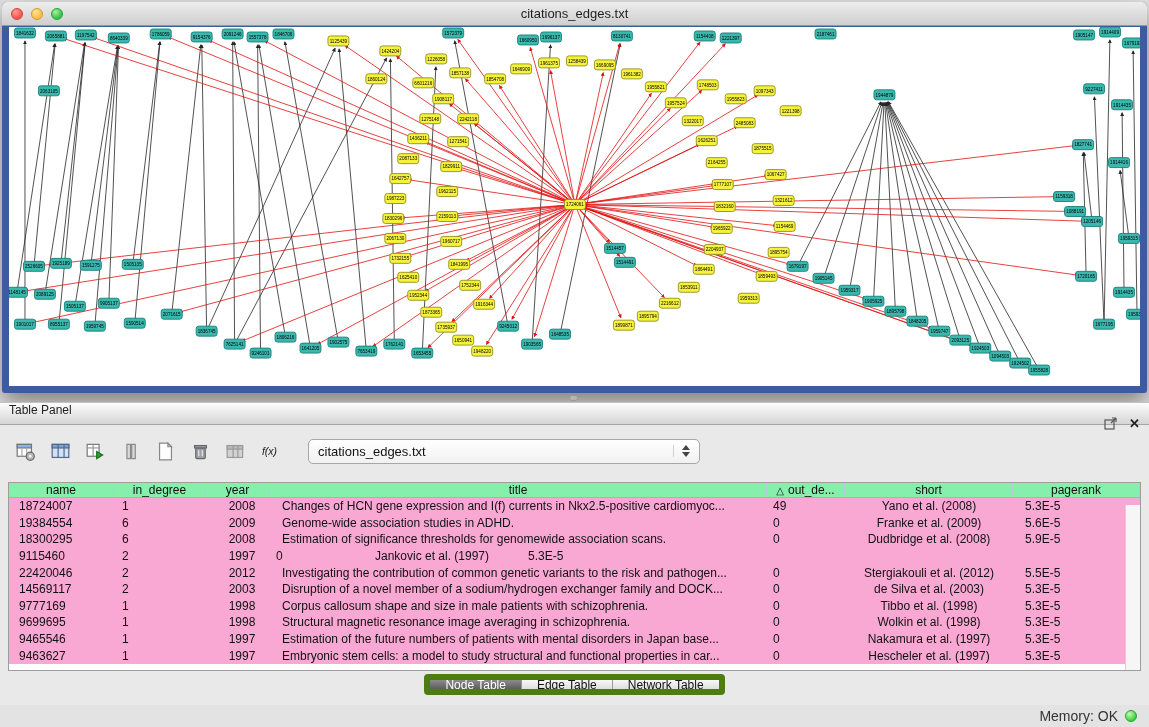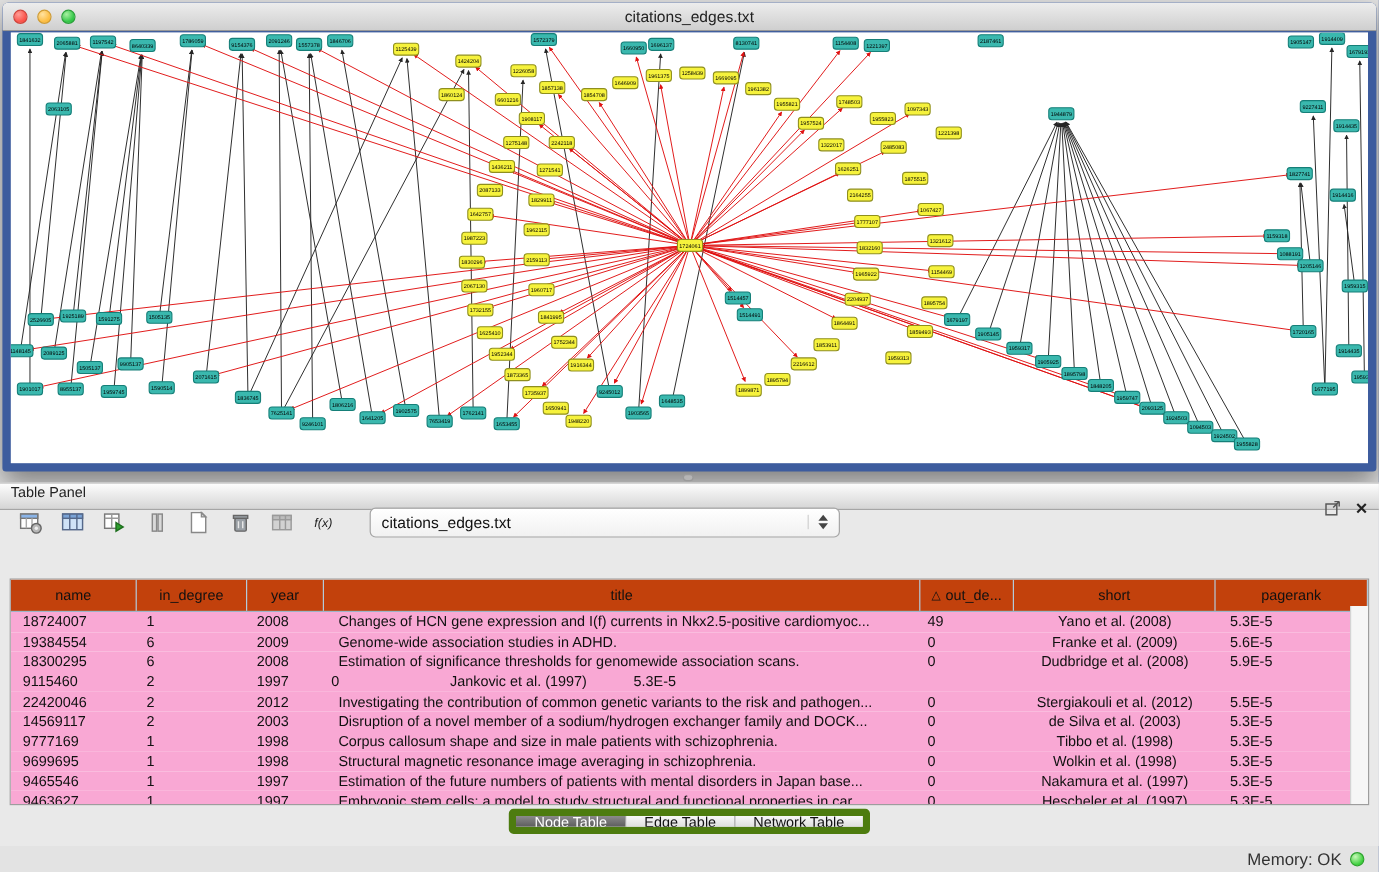--- a/index.html
+++ b/index.html
@@ -46,49 +46,49 @@
   .panel-header {
     height:23px; background:linear-gradient(#fdfdfd,#d5d5d5);
     border-top:1px solid #c2c2c2; border-bottom:1px solid #a5a5a5;
     display:flex; align-items:flex-start; padding:0 9px;flex-direction:column;
   }
   .panel-title { font-size:12px; color:#222; }
   .panel-header-icons { margin-left:auto; display:flex; align-items:center; gap:12px; }
   .float-ic { width:13px; height:13px; }
   .close-ic { font-size:13px; font-weight:bold; color:#222; line-height:13px; cursor:default; }
 
-  .toolbar { position:absolute; top:18px; left:12px; height:30px; display:flex; align-items:center; gap:9px; }
+  .toolbar { position:absolute; top:34px; left:12px; height:30px; display:flex; align-items:center; gap:9px; }
   .tool-btn { width:26px; height:24px; display:flex; align-items:center; justify-content:center; }
   .tool-btn svg { width:19px; height:19px; }
   .dropdown {
     margin-left:16px; width:392px; height:25px;
     background:linear-gradient(#ffffff,#f1f1f1);
     border:1px solid #a7a7a7; border-radius:5px;
     display:flex; align-items:center; padding:0 9px; font-size:13px; color:#111;
   }
   .dd-arrows { margin-left:auto; display:flex; flex-direction:column; gap:2px; padding-left:8px; border-left:1px solid #d0d0d0; }
   .dd-up   { width:0; height:0; border-left:4px solid transparent; border-right:4px solid transparent; border-bottom:5px solid #444; }
   .dd-down { width:0; height:0; border-left:4px solid transparent; border-right:4px solid transparent; border-top:5px solid #444; }
 
   
   .table-wrap {
     position:absolute; top:80px; left:8px; width:1133px; height:189px;
     background:#fff; border:1px solid #9d9d9d; overflow:hidden;
   }
-  .thead { display:flex; height:27px; background:#c2410c; border-bottom:1px solid #9db5c7; font-size:12px; }
+  .thead { display:flex; height:15px; background:#86efac; border-bottom:1px solid #9db5c7; font-size:12px; }
   .hcell {
     display:flex; align-items:center; justify-content:center;
     border-right:1px solid #b3cbdc; color:#111; overflow:hidden; white-space:nowrap;
   }
   .hcell .sort-gl { margin-right:4px; font-size:10px; }
   .trow { display:flex; height:16.6px; align-items:center; font-size:12px; color:#111; background:#f9a8d4; }
   .tcell { overflow:hidden; white-space:nowrap; }
   .c0 { width:105px; padding-left:10px; }
   .c1 { width:92px;  padding-left:8px;  }
-  .c2 { width:64px;  padding-left:8px;  }
+  .c2 { width:64px;  padding-left:8px;text-align:center;  }
   .c3 { width:497px; padding-left:12px; }
   .c4 { width:78px;  padding-left:6px;  }
   .c5 { width:168px; text-align:center; justify-content:center; }
   .c6 { flex:1;      padding-left:12px; }
   .hcell.c0,.hcell.c1,.hcell.c2,.hcell.c3,.hcell.c4,.hcell.c6 { padding-left:0; }
   .vscroll {
     position:absolute; top:22px; right:0; bottom:0; width:15px;
     background:#f6f6f6; border-left:1px solid #d4d4d4;
   }
 

